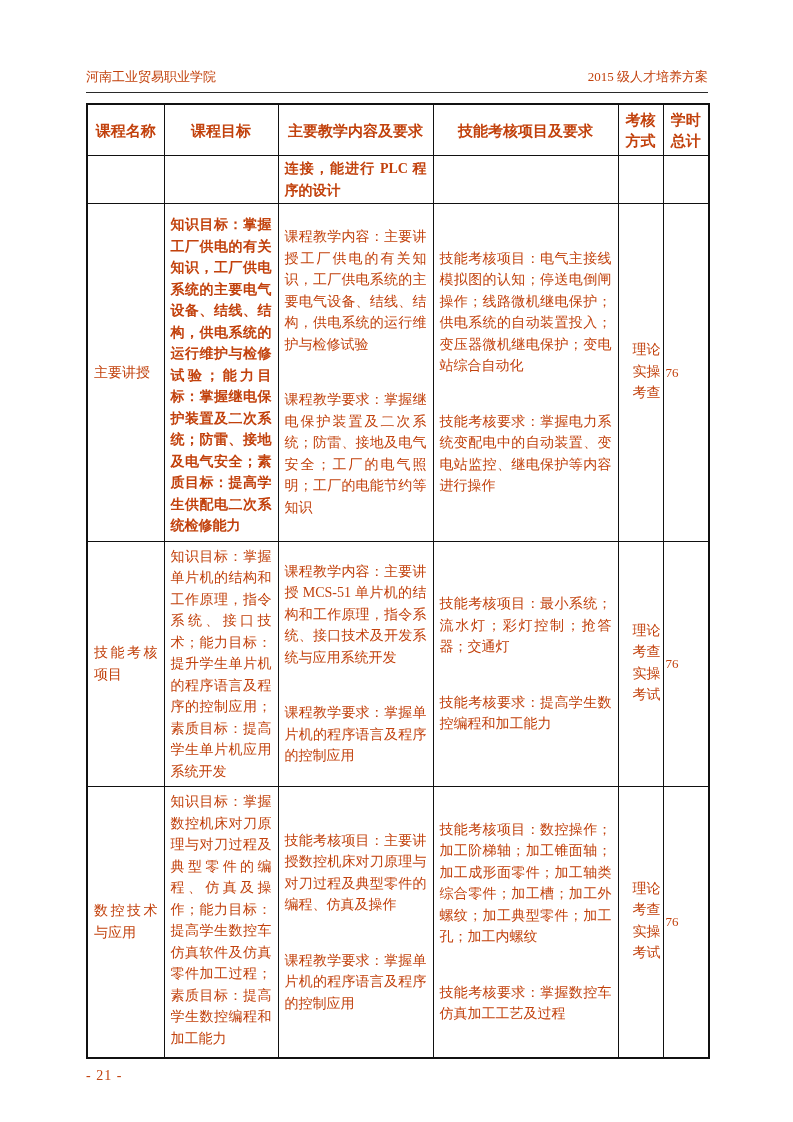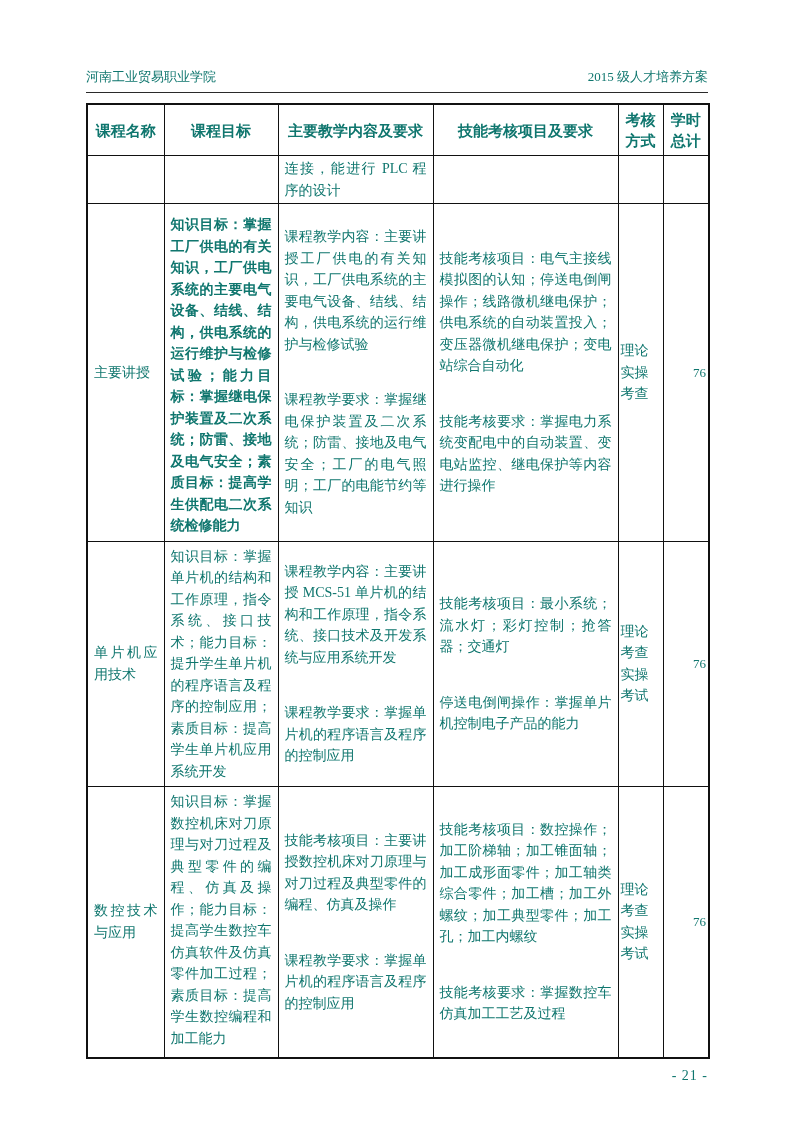--- a/index.html
+++ b/index.html
@@ -1,18 +1,18 @@
 <!DOCTYPE html>
 <html><head>
 <meta charset="utf-8">
 <style>
   html,body{margin:0;padding:0;background:#ffffff;}
   .page{
     width:793px;height:1122px;background:#ffffff;position:relative;
-    font-family:"Liberation Serif","DejaVu Serif",serif;color:#0f766e;
+    font-family:"Liberation Serif","DejaVu Serif",serif;color:#c2410c;
     box-sizing:border-box;padding:68px 85px 0 86px;
   }
   .page-header{
     width:622px;display:flex;justify-content:space-between;align-items:flex-end;
     font-size:13px;line-height:18px;border-bottom:1px solid #2a2a2a;padding-bottom:6px;
   }
   .doc-table{
     border-collapse:collapse;table-layout:fixed;width:622px;margin-top:10px;
     border:2px solid #111;
   }
@@ -26,26 +26,26 @@
   }
   .r-head{height:40px;}
   .r0{height:42px;}
   .r1{height:325px;}
   .r2{height:245px;}
   .r3{height:271px;}
   td.c-course{text-align:justify;text-align-last:left;padding:2px 6px;}
   td.c-obj{text-align:justify;padding:4px 6px;vertical-align:top;}
   .r1 td.c-obj{padding-top:10px;font-weight:bold;}
   td.c-content,td.c-skill{text-align:justify;padding:2px 6px;}
-  td.c-assess{text-align:left;white-space:pre-line;padding:2px 2px;}
-  td.c-hours{text-align:right;padding:2px 2px;font-size:13px;}
+  td.c-assess{text-align:right;white-space:pre-line;padding:2px 2px;font-family:Liberation Mono, monospace;}
+  td.c-hours{text-align:left;padding:2px 2px;font-size:13px;}
   .para+.para{margin-top:34px;}
-  .r0 td.c-content{vertical-align:top;padding-top:2px;}
+  .r0 td.c-content{vertical-align:top;padding-top:2px;font-weight:bold;}
   .page-footer{
-    width:622px;text-align:right;font-size:14px;margin-top:9px;padding-right:2px;
+    width:622px;text-align:left;font-size:14px;margin-top:9px;padding-right:2px;
     letter-spacing:1px;
   }
 </style>
 </head>
 <body>
 
 <div class="page">
 
   <div class="page-header">
     <span>河南工业贸易职业学院</span>
@@ -95,29 +95,29 @@
           <div class="para">技能考核项目：电气主接线模拟图的认知；停送电倒闸操作；线路微机继电保护；供电系统的自动装置投入；变压器微机继电保护；变电站综合自动化</div>
           <div class="para">技能考核要求：掌握电力系统变配电中的自动装置、变电站监控、继电保护等内容进行操作</div>
         </td>
         <td class="c-assess">理论
 实操
 考查</td>
         <td class="c-hours">76</td>
       </tr>
 
       <tr class="r2">
-        <td class="c-course">单片机应用技术</td>
+        <td class="c-course">技能考核项目</td>
         <td class="c-obj">知识目标：掌握单片机的结构和工作原理，指令系统、接口技术；能力目标：提升学生单片机的程序语言及程序的控制应用；素质目标：提高学生单片机应用系统开发</td>
         <td class="c-content">
           <div class="para">课程教学内容：主要讲授 MCS-51 单片机的结构和工作原理，指令系统、接口技术及开发系统与应用系统开发</div>
           <div class="para">课程教学要求：掌握单片机的程序语言及程序的控制应用</div>
         </td>
         <td class="c-skill">
           <div class="para">技能考核项目：最小系统；流水灯；彩灯控制；抢答器；交通灯</div>
-          <div class="para">停送电倒闸操作：掌握单片机控制电子产品的能力</div>
+          <div class="para">技能考核要求：提高学生数控编程和加工能力</div>
         </td>
         <td class="c-assess">理论
 考查
 实操
 考试</td>
         <td class="c-hours">76</td>
       </tr>
 
       <tr class="r3">
         <td class="c-course">数控技术与应用</td>

